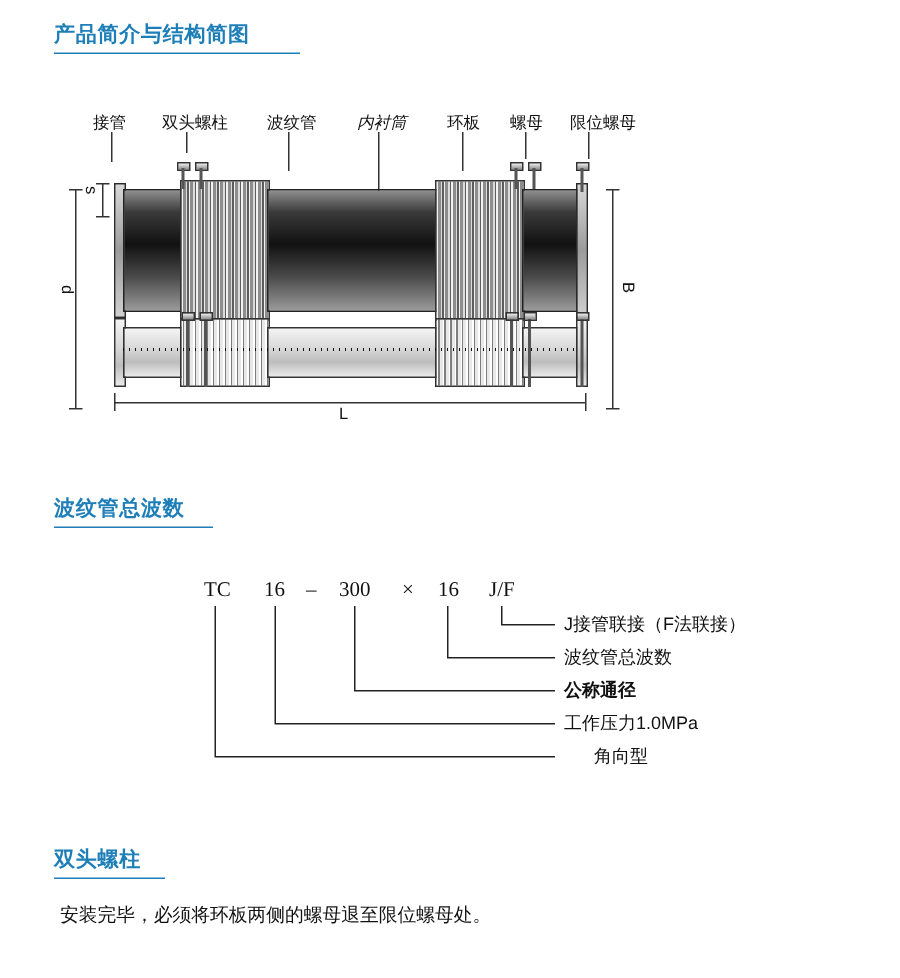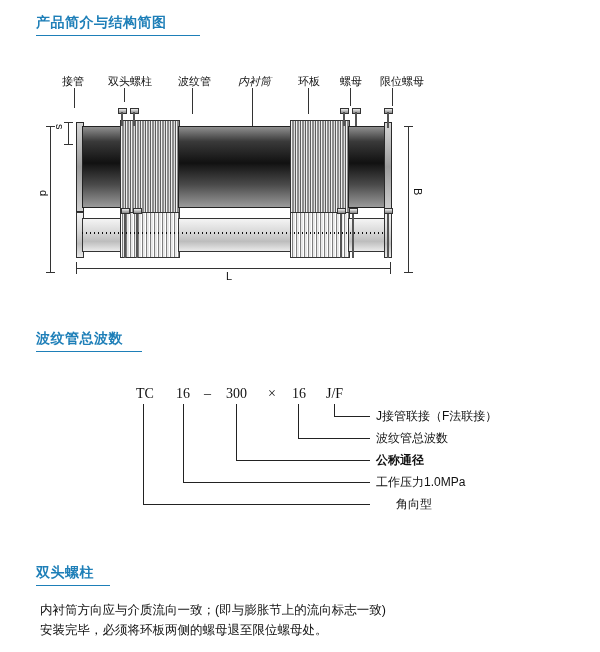--- a/index.html
+++ b/index.html
@@ -273,15 +273,14 @@
   <div class="code-desc" style="left:336px; top:62px;">波纹管总波数</div>
   <div class="code-desc" style="left:336px; top:84px;font-weight:bold;">公称通径</div>
   <div class="code-desc" style="left:336px; top:106px;">工作压力1.0MPa</div>
   <div class="code-desc" style="left:356px; top:128px;">角向型</div>
 </div>
 
 <div class="section-title" style="left:36px; top:564px;">双头螺柱</div>
 <div class="title-underline" style="left:36px; top:585px; width:74px;"></div>
 
 <div id="notes">
-  <div class="note-line">内衬筒方向应与介质流向一致；(即与膨胀节上的流向标志一致)</div>
   <div class="note-line">安装完毕，必须将环板两侧的螺母退至限位螺母处。</div>
 </div>
 
 </body></html>

